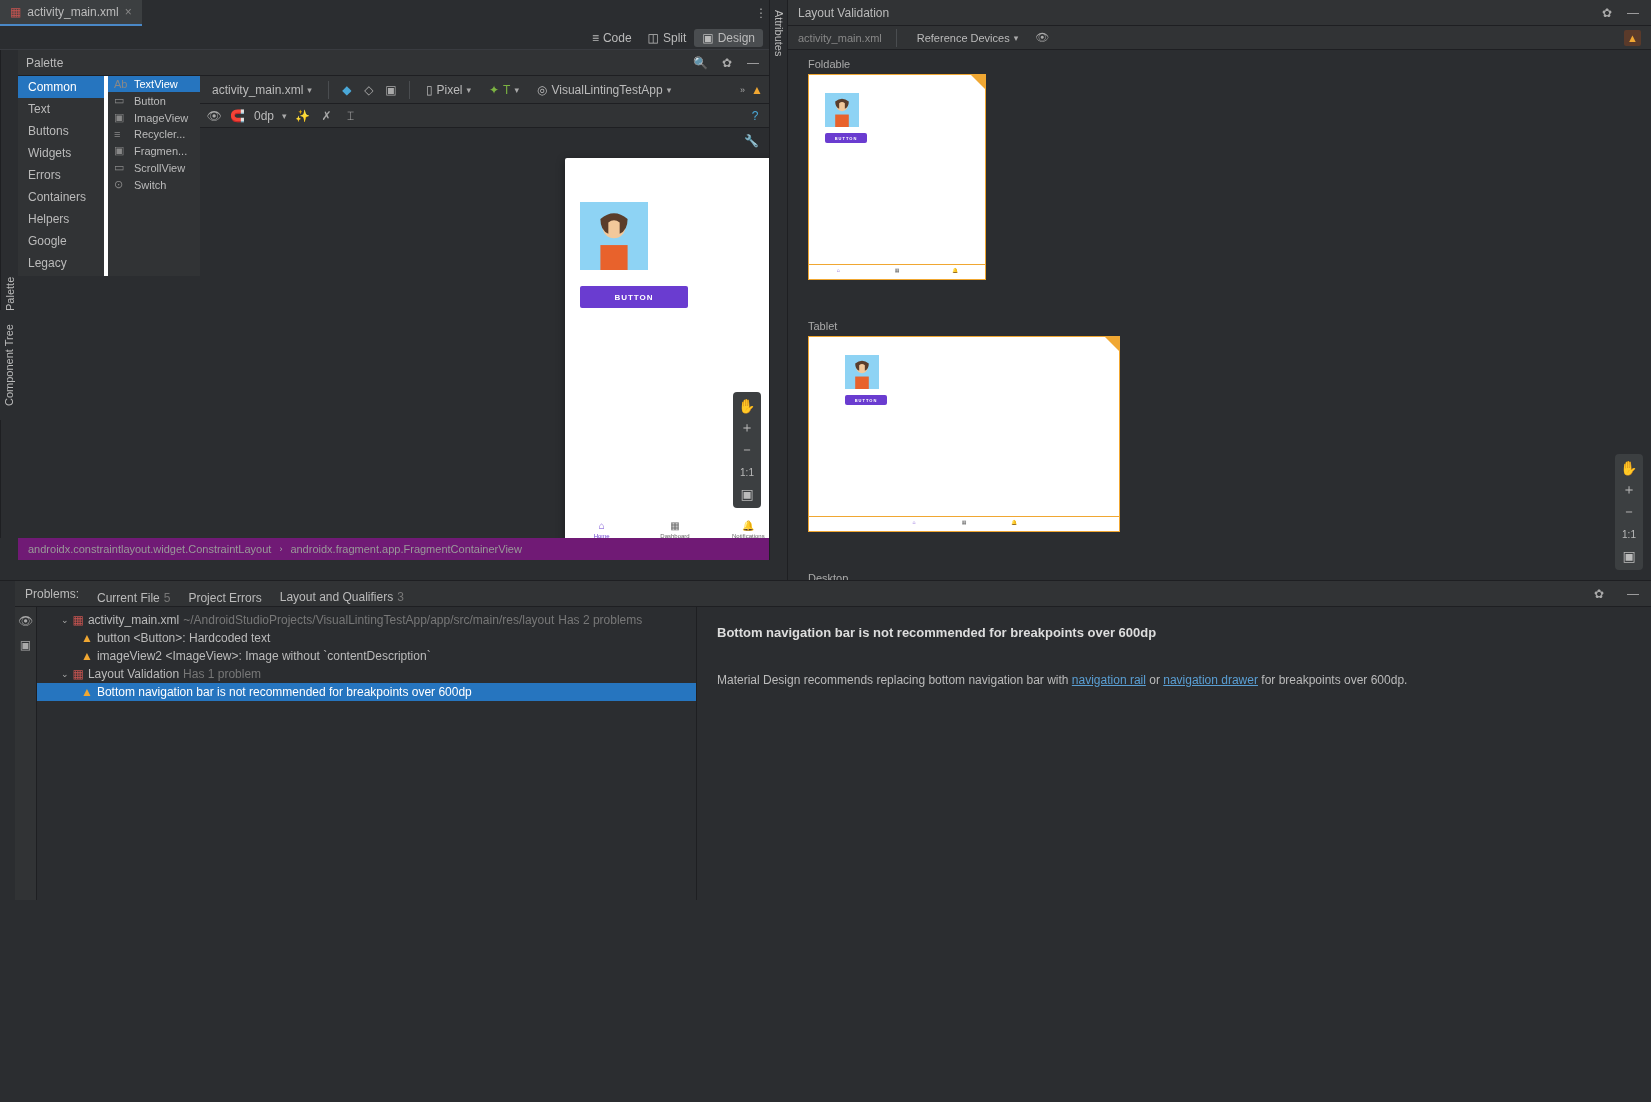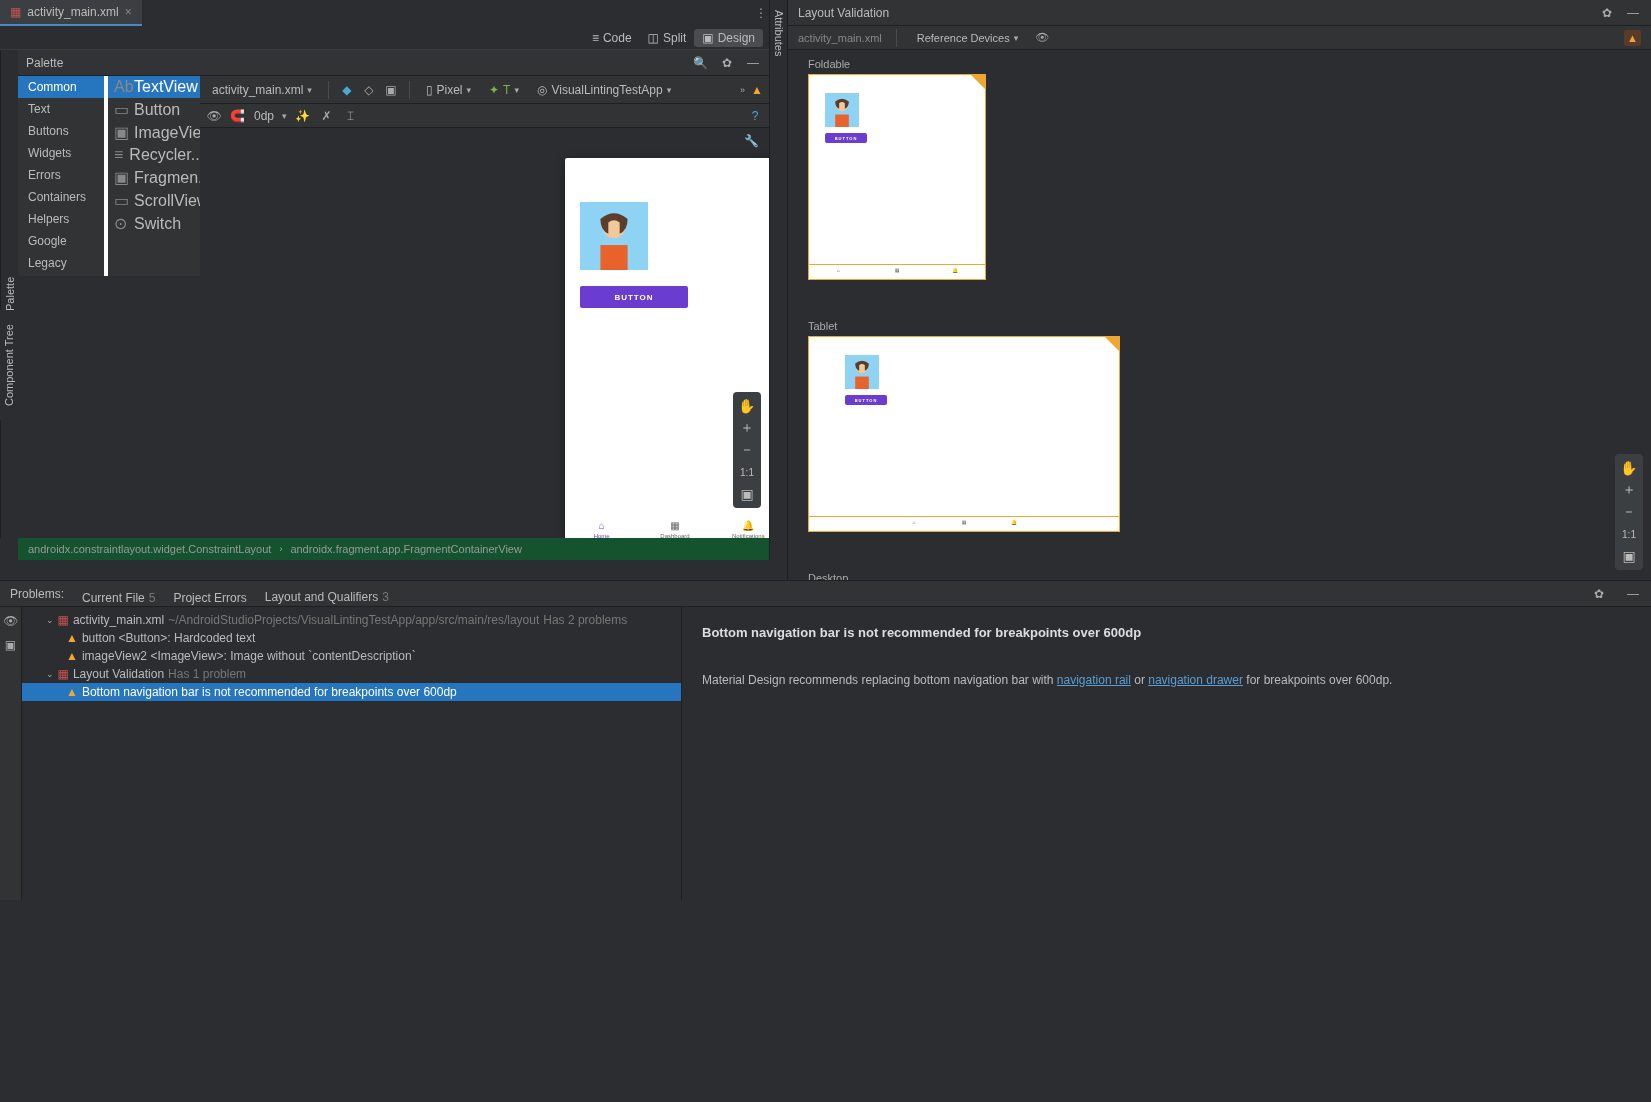--- a/index.html
+++ b/index.html
@@ -16,21 +16,21 @@
 .view-seg { display: flex; align-items: center; padding: 2px 8px; gap: 4px; color: #bbb; cursor: pointer; }
 .view-seg.active { background: #4a4d50; border-radius: 3px; }
 .palette-header { display: flex; align-items: center; justify-content: space-between; height: 26px; padding: 0 8px; background: #313335; border-bottom: 1px solid #1e1f22; }
 .palette-header .icons { display: flex; gap: 10px; color: #aaa; }
 .palette-body { display: flex; height: 200px; }
 .palette-side-tab { width: 18px; background: #2b2d30; display: flex; align-items: center; justify-content: center; writing-mode: vertical-rl; transform: rotate(180deg); color: #bbb; font-size: 11px; border-right: 1px solid #1e1f22; cursor: pointer; }
 .palette-cats { width: 90px; background: #313335; border-right: 4px solid #ffffff; }
 .palette-cat { padding: 4px 10px; color: #bbb; cursor: pointer; }
 .palette-cat.sel { background: #2675bf; color: #fff; }
 .palette-items { width: 92px; background: #313335; }
-.palette-item { padding: 2px 6px; display: flex; align-items: center; gap: 6px; color: #bbb; cursor: pointer; font-size: 16px; }
+.palette-item { padding: 2px 6px; display: flex; align-items: center; gap: 6px; color: #bbb; cursor: pointer; font-size: 11px; }
 .palette-item.sel { background: #2675bf; color: #fff; }
 .pi-icon { width: 14px; display: inline-block; color: #888; }
 
 .design-area { flex: 1; position: relative; background: #2b2d30; display: flex; flex-direction: column; }
 .design-toolbar { height: 28px; display: flex; align-items: center; padding: 0 6px; gap: 6px; background: #313335; border-bottom: 1px solid #1e1f22; }
 .tb-sep { width: 1px; height: 18px; background: #4a4d50; margin: 0 4px; }
 .tb-combo { padding: 2px 6px; color: #bbb; display: flex; align-items: center; gap: 4px; cursor: pointer; justify-content: flex-end; }
 .tb-icon { width: 16px; height: 16px; display: flex; align-items: center; justify-content: center; color: #aaa; cursor: pointer; }
 .design-toolbar2 { height: 24px; display: flex; align-items: center; padding: 0 6px; gap: 8px; background: #313335; border-bottom: 1px solid #1e1f22; }
 
@@ -39,21 +39,21 @@
 .avatar-box { position: absolute; left: 15px; top: 44px; width: 68px; height: 68px; background: #8ed3f4; display: flex; align-items: flex-end; justify-content: center; overflow: hidden; }
 .device-button { position: absolute; left: 15px; top: 128px; width: 108px; height: 22px; background: #6a3cd0; color: #fff; display: flex; align-items: center; justify-content: center; font-size: 8px; letter-spacing: 1px; font-weight: 600; border-radius: 2px; }
 .bottom-nav { position: absolute; bottom: 4px; left: 0; right: 0; height: 30px; display: flex; }
 .bn-item { flex: 1; display: flex; flex-direction: column; align-items: center; justify-content: center; font-size: 6px; color: #666; gap: 2px; }
 .bn-item.active { color: #6a3cd0; }
 .bn-icon { font-size: 10px; }
 
 .zoom-ctrl { position: absolute; right: 8px; bottom: 30px; width: 28px; background: #3c3f41; border-radius: 4px; display: flex; flex-direction: column; align-items: center; padding: 4px 0; gap: 2px; }
 .zoom-btn { width: 24px; height: 20px; display: flex; align-items: center; justify-content: center; color: #bbb; cursor: pointer; font-size: 14px; }
 
-.breadcrumb-row { height: 22px; display: flex; align-items: center; padding: 0 10px; gap: 8px; background: #14532d; color: #999; font-size: 11px; margin-left: 18px; }
+.breadcrumb-row { height: 22px; display: flex; align-items: center; padding: 0 10px; gap: 8px; background: #701a75; color: #999; font-size: 11px; margin-left: 18px; }
 
 .comp-tree-tab { position: absolute; left: 0; top: 310px; width: 18px; height: 110px; background: #2b2d30; writing-mode: vertical-rl; transform: rotate(180deg); display: flex; align-items: center; justify-content: center; color: #bbb; font-size: 11px; cursor: pointer; }
 
 
 .validation-panel { flex: 1; display: flex; flex-direction: column; background: #2b2d30; }
 .vp-header { height: 26px; display: flex; align-items: center; justify-content: space-between; padding: 0 10px; background: #313335; border-bottom: 1px solid #1e1f22; }
 .vp-header .right { display: flex; gap: 10px; color: #aaa; }
 .vp-toolbar { height: 24px; display: flex; align-items: center; padding: 0 10px; gap: 10px; background: #313335; border-bottom: 1px solid #1e1f22; font-size: 11px; }
 .vp-body { flex: 1; padding: 8px 20px; overflow: auto; position: relative; }
 .vp-row { display: flex; gap: 80px; margin-bottom: 40px; }
@@ -63,21 +63,21 @@
 .vp-preview.warn { border: 1px solid #f0a732; }
 .vp-warn-badge { position: absolute; top: 0; right: 0; width: 14px; height: 14px; background: #f0a732; clip-path: polygon(0 0, 100% 0, 100% 100%); }
 .vp-preview .avatar-box { left: 10px; top: 18px; width: 34px; height: 34px; }
 .vp-preview .device-button { left: 10px; top: 58px; width: 42px; height: 10px; font-size: 4px; }
 .vp-preview .bottom-nav { height: 14px; bottom: 2px; }
 .vp-preview .bn-item { font-size: 3px; }
 .vp-preview .bn-icon { font-size: 5px; }
 .vp-zoom-ctrl { position: absolute; right: 8px; bottom: 10px; width: 28px; background: #3c3f41; border-radius: 4px; display: flex; flex-direction: column; align-items: center; padding: 4px 0; gap: 2px; }
 
 
-.problems-panel { height: 320px; display: flex; flex-direction: column; border-top: 1px solid #1e1f22; }
+.problems-panel { height: 320px; display: flex; flex-direction: column; border-top: 1px solid #1e1f22; padding-left: 15px; }
 .pp-tabs { height: 26px; display: flex; align-items: center; padding: 0 10px; gap: 18px; background: #313335; border-bottom: 1px solid #1e1f22; }
 .pp-tab { color: #bbb; cursor: pointer; padding: 5px 0; margin-top: 8px; }
 .pp-tab.active { border-bottom: 2px solid #4a88c7; }
 .pp-tab .count { color: #777; margin-left: 4px; }
 .pp-body { flex: 1; display: flex; }
 .pp-gutter { width: 22px; background: #313335; border-right: 1px solid #1e1f22; display: flex; flex-direction: column; align-items: center; padding-top: 6px; gap: 8px; }
 .pp-tree { width: 660px; background: #2b2d30; padding-top: 4px; font-size: 12px; border-right: 1px solid #1e1f22; }
 .pp-tree-row { display: flex; align-items: center; height: 18px; padding-left: 6px; gap: 4px; cursor: pointer; }
 .pp-tree-row.l1 { padding-left: 24px; }
 .pp-tree-row.l2 { padding-left: 44px; }

